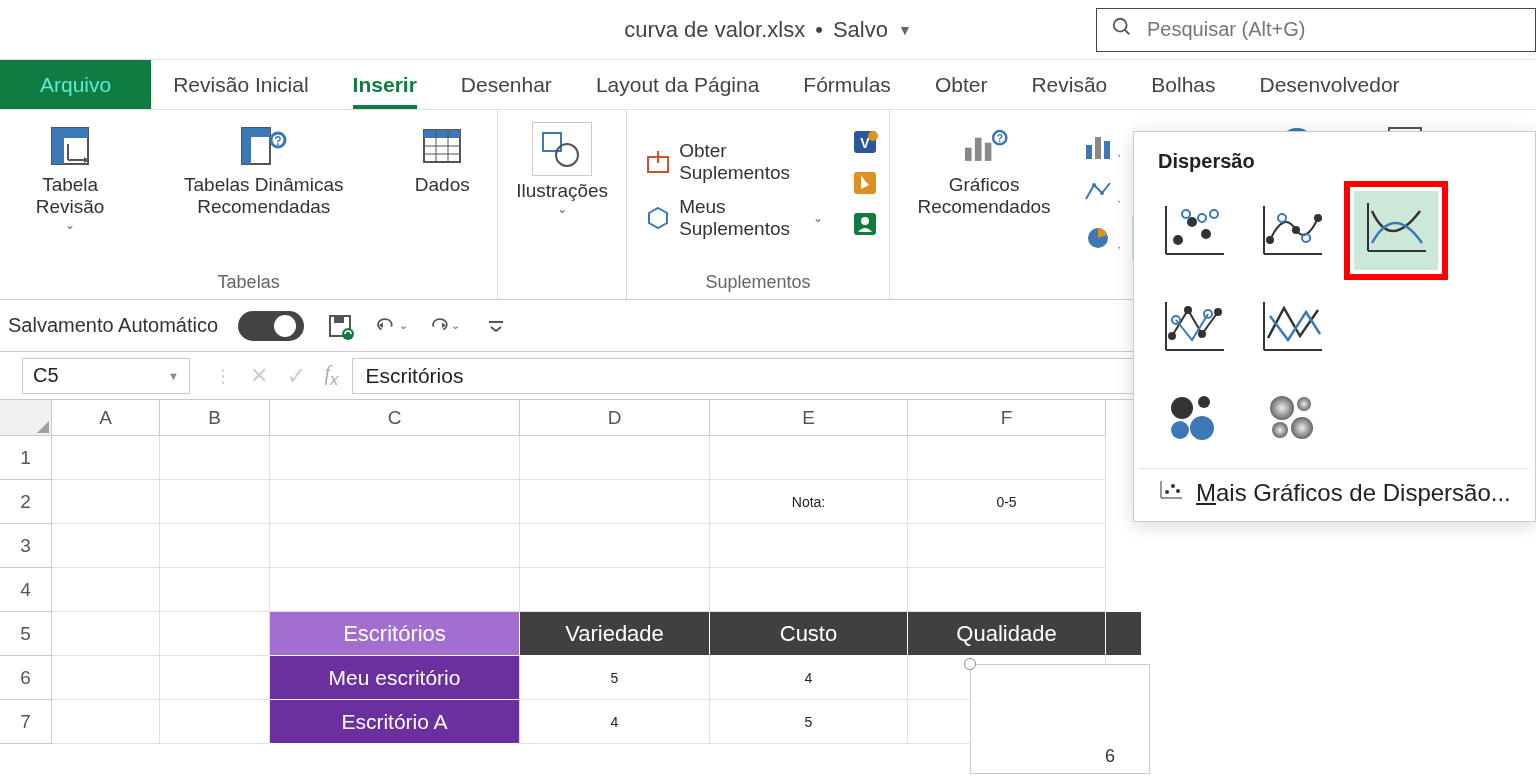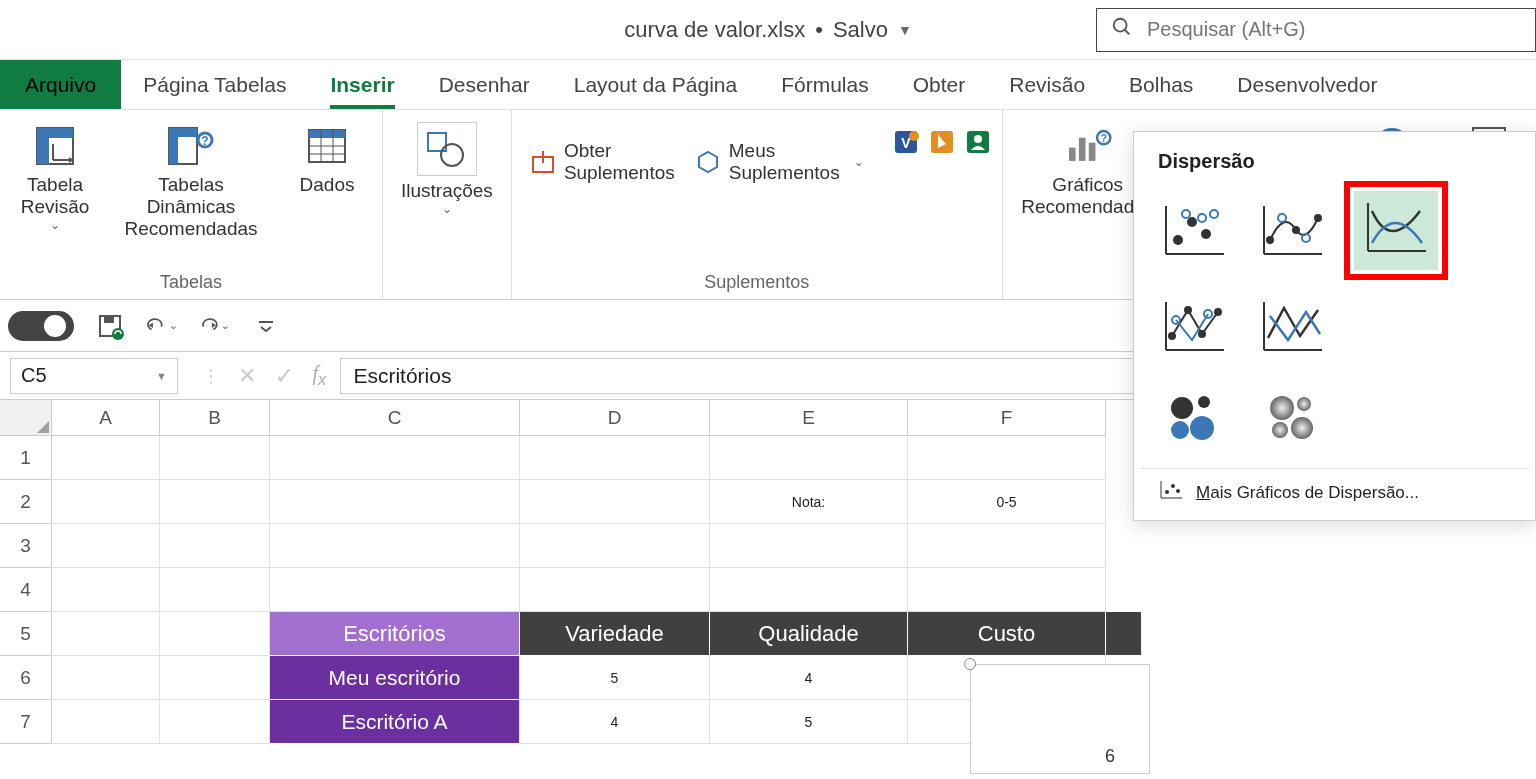--- a/index.html
+++ b/index.html
@@ -9,47 +9,47 @@
 .title-bar { height: 60px; display: flex; align-items: center; position: relative; border-bottom: 1px solid #e0e0e0; }
 .title-center { position: absolute; left: 50%; transform: translateX(-50%); display: flex; align-items: center; gap: 10px; font-size: 22px; color: #444; }
 .dropdown-caret { font-size: 14px; color: #666; }
 .search-box { position: absolute; right: 0; display: flex; align-items: center; border: 1px solid #444; height: 44px; width: 440px; padding: 0 14px; }
 .search-box input { border: none; outline: none; font-size: 20px; width: 100%; color: #666; background: transparent; }
 .search-icon { margin-right: 14px; color: #444; font-size: 20px; }
 
 
 .ribbon-tabs { display: flex; align-items: center; height: 50px; border-bottom: 1px solid #e0e0e0; font-size: 21px; }
 .ribbon-tab { padding: 0 22px; height: 100%; display: flex; align-items: center; color: #444; cursor: pointer; position: relative; }
-.ribbon-tab.file { background: #107c41; color: #000000; font-size: 21px; padding: 0 25px; }
+.ribbon-tab.file { background: #107c41; color: #5eead4; font-size: 21px; padding: 0 40px; }
 .ribbon-tab.active { font-weight: 600; color: #107c41; }
 .ribbon-tab.active::after { content: ""; position: absolute; bottom: 0; left: 22px; right: 22px; height: 4px; background: #107c41; }
 
 
 .ribbon-content { height: 190px; display: flex; border-bottom: 1px solid #ccc; }
 .ribbon-group { border-right: 1px solid #ddd; display: flex; flex-direction: column; padding: 8px 10px 4px 10px; }
 .ribbon-group-buttons { display: flex; flex: 1; align-items: flex-start; gap: 6px; }
 .ribbon-group-label { text-align: center; font-size: 18px; color: #666; padding-bottom: 2px; }
 .ribbon-btn { display: flex; flex-direction: column; align-items: center; justify-content: flex-start; padding: 4px 8px; cursor: pointer; text-align: center; font-size: 19px; color: #333; min-width: 90px; }
 .ribbon-btn .icon-box { width: 48px; height: 48px; display: flex; align-items: center; justify-content: center; margin-bottom: 4px; }
-.ribbon-vstack { display: flex; flex-direction: row; gap: 4px; }
+.ribbon-vstack { display: flex; flex-direction: column; gap: 4px; }
 .ribbon-inline-btn { display: flex; align-items: center; gap: 8px; cursor: pointer; font-size: 19px; color: #333; padding: 4px 8px; }
 .mini-icon { display: inline-flex; width: 26px; height: 26px; align-items: center; justify-content: center; }
 .chart-btn-grid { display: grid; grid-template-columns: repeat(3, 56px); grid-template-rows: repeat(3, 44px); gap: 2px; }
 .chart-type-btn { display: flex; align-items: center; justify-content: center; cursor: pointer; padding: 2px; }
 .chart-type-btn.active { background: #cce8d8; }
 
 
 .autosave-bar { height: 52px; display: flex; align-items: center; gap: 20px; padding: 0 8px; border-bottom: 1px solid #ccc; }
 .autosave-label { font-size: 20px; color: #333; }
 .toggle { width: 66px; height: 30px; border-radius: 15px; background: #444; position: relative; }
 .toggle::after { content: ""; position: absolute; width: 22px; height: 22px; background: #fff; border-radius: 50%; top: 4px; left: 36px; }
 .qat-icon { width: 32px; height: 32px; cursor: pointer; display: flex; align-items: center; justify-content: center; color: #555; }
 
 
-.formula-bar { height: 48px; display: flex; align-items: center; border-bottom: 1px solid #ccc; }
+.formula-bar { height: 48px; display: flex; align-items: center; border-bottom: 1px solid #ccc; padding-left: 12px; }
 .name-box { width: 168px; height: 36px; border: 1px solid #ccc; margin: 0 10px; display: flex; align-items: center; padding: 0 10px; font-size: 20px; justify-content: space-between; }
 .fx-buttons { display: flex; align-items: center; gap: 18px; padding: 0 14px; color: #aaa; }
 .fx-label { font-style: italic; font-size: 20px; font-family: "Times New Roman", serif; }
 .formula-input { flex: 1; border: 1px solid #ccc; height: 36px; padding: 0 12px; margin-right: 10px; font-size: 21px; display: flex; align-items: center; }
 
 
 .grid-wrap { position: relative; }
 .col-headers { display: flex; height: 36px; }
 .corner { width: 52px; border-right: 1px solid #ccc; border-bottom: 1px solid #ccc; background: #f0f0f0; position: relative; }
 .corner::after { content:""; position:absolute; right:2px; bottom:2px; border-style:solid; border-width:0 0 12px 12px; border-color: transparent transparent #a0a0a0 transparent; }
@@ -63,21 +63,21 @@
 .data-purple { background: #6b2fa0; color: #fff; font-size: 21px; border-bottom-color: #fff; }
 .cA { width: 108px; } .cB { width: 110px; } .cC { width: 250px; } .cD { width: 190px; } .cE { width: 198px; } .cF { width: 198px; } .cG { width: 36px; }
 
 
 .scatter-popup { position: absolute; top: 131px; left: 1133px; width: 403px; background: #fff; border: 1px solid #ccc; box-shadow: 0 4px 18px rgba(0,0,0,.15); z-index: 10; padding: 4px 6px 0 6px; }
 .popup-section-title { font-weight: 600; font-size: 20px; color: #222; padding: 14px 18px 10px 18px; }
 .popup-grid { display: flex; gap: 26px; padding: 8px 18px 20px 18px; flex-wrap: wrap; }
 .popup-chart-btn { cursor: pointer; display: flex; align-items: center; justify-content: center; }
 .popup-chart-btn.highlight-red { border: 6px solid #ff0000; padding: 4px; margin: -10px; }
 .popup-chart-btn.highlight-red .ic-inner { background: #cce8d8; padding: 6px; }
-.popup-footer { display: flex; align-items: center; gap: 12px; padding: 10px 18px 14px 18px; font-size: 17px; color: #222; border-top: 1px solid #e0e0e0; cursor: pointer; }
+.popup-footer { display: flex; align-items: center; gap: 12px; padding: 10px 18px 14px 18px; font-size: 24px; color: #222; border-top: 1px solid #e0e0e0; cursor: pointer; }
 .popup-footer .underline-letter { text-decoration: underline; }
 
 
 .embedded-chart { position: absolute; top: 264px; left: 970px; width: 180px; height: 110px; border: 1px solid #ccc; background: #fff; }
 .chart-handle { position: absolute; width: 12px; height: 12px; border-radius: 50%; border: 1px solid #888; background: #fff; top: -7px; left: -7px; }
 .chart-num { position: absolute; right: 34px; bottom: 6px; font-size: 18px; color: #333; }
 </style>
 </head>
 <body>
 
@@ -94,21 +94,21 @@
           <circle cx="10" cy="10" r="7"></circle>
           <line x1="20" y1="20" x2="15" y2="15"></line>
         </svg>
     </span>
     <input placeholder="Pesquisar (Alt+G)" style="">
   </div>
 </div>
 
 <div class="ribbon-tabs">
   <div class="ribbon-tab file">Arquivo</div>
-  <div class="ribbon-tab">Página Tabelas</div>
+  <div class="ribbon-tab">Revisão Inicial</div>
   <div class="ribbon-tab active">Inserir</div>
   <div class="ribbon-tab">Desenhar</div>
   <div class="ribbon-tab">Layout da Página</div>
   <div class="ribbon-tab">Fórmulas</div>
   <div class="ribbon-tab">Obter</div>
   <div class="ribbon-tab">Revisão</div>
   <div class="ribbon-tab">Bolhas</div>
   <div class="ribbon-tab">Desenvolvedor</div>
 </div>
 
@@ -333,20 +333,21 @@
             </svg>
         </div>
         <span>Ma 3D</span>
       </div>
     </div>
     <div class="ribbon-group-label">&nbsp;</div>
   </div>
 </div>
 
 <div class="autosave-bar">
+  <span class="autosave-label">Salvamento Automático</span>
   <div class="toggle"></div>
   <div class="qat-icon">
     <svg width="28" height="28" viewBox="0 0 28 28">
         <rect x="4" y="4" width="20" height="20" fill="none" stroke="#555" stroke-width="2"></rect>
         <rect x="8" y="4" width="10" height="7" fill="#555"></rect>
         <circle cx="22" cy="22" r="6" fill="#107c41"></circle>
         <path d="M19 22 A3 3 0 1 1 25 22" fill="none" stroke="#fff" stroke-width="1.5"></path>
       </svg>
   </div>
   <div class="qat-icon">
@@ -433,22 +434,22 @@
         <div class="cell cD"></div>
         <div class="cell cE"></div>
         <div class="cell cF"></div>
       </div>
     <div class="row">
         <div class="row-h">5</div>
         <div class="cell cA"></div>
         <div class="cell cB"></div>
         <div class="cell cC hdr-purple-light">Escritórios</div>
         <div class="cell cD hdr-purple">Variedade</div>
+        <div class="cell cE hdr-purple">Custo</div>
         <div class="cell cF hdr-purple">Qualidade</div>
-        <div class="cell cE hdr-purple">Custo</div>
         <div class="cell cG hdr-purple"></div>
       </div>
     <div class="row">
         <div class="row-h">6</div>
         <div class="cell cA"></div>
         <div class="cell cB"></div>
         <div class="cell cC data-purple">Meu escritório</div>
         <div class="cell cD">5</div>
         <div class="cell cE">4</div>
         <div class="cell cF"></div>

